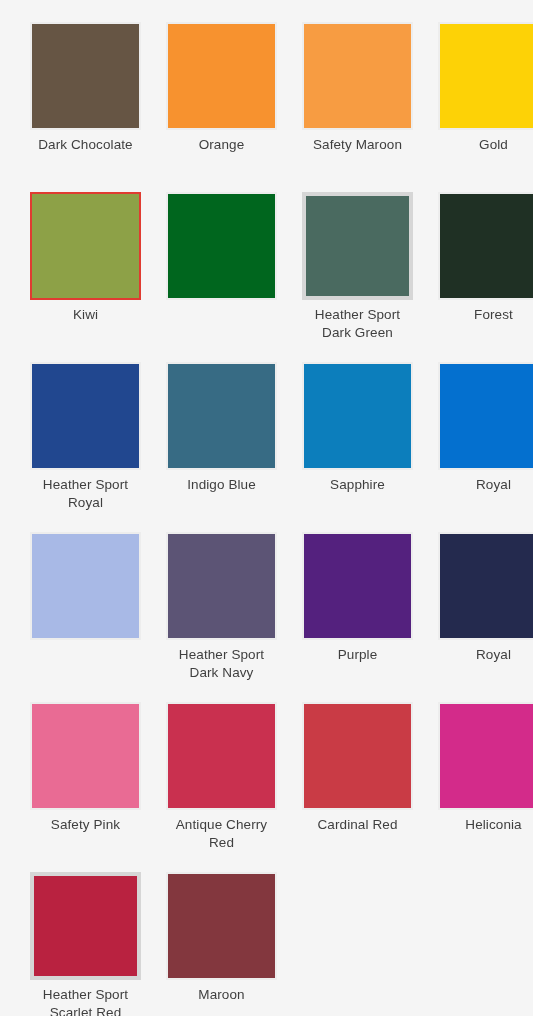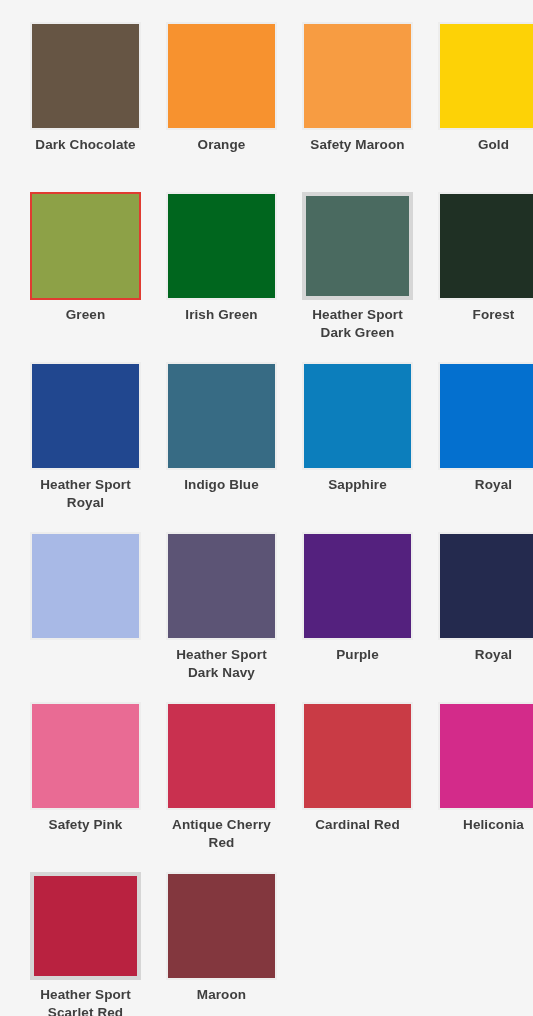--- a/index.html
+++ b/index.html
@@ -26,21 +26,20 @@
   }
 
   .swatch-cell {
     box-sizing: border-box;
     width: 100%;
     height: 170px;
     display: flex;
     flex-direction: column;
     align-items: center;
     cursor: pointer;
-    font-weight: bold;
   }
 
   .swatch-chip {
     box-sizing: border-box;
     width: 111px;
     height: 108px;
     border: 2px solid #ededed;
     background-clip: padding-box;
     flex: none;
   }
@@ -80,25 +79,24 @@
     <div class="swatch-cell">
       <div class="swatch-chip" style="background-color: rgb(247, 156, 66);"></div>
       <div class="swatch-label">Safety Maroon</div>
     </div>
     <div class="swatch-cell">
       <div class="swatch-chip" style="background-color: rgb(253, 210, 6);"></div>
       <div class="swatch-label">Gold</div>
     </div>
     <div class="swatch-cell selected" aria-selected="true">
       <div class="swatch-chip" style="background-color: rgb(141, 161, 71);"></div>
-      <div class="swatch-label">Green</div>
+      <div class="swatch-label">Kiwi</div>
     </div>
     <div class="swatch-cell">
       <div class="swatch-chip" style="background-color: rgb(0, 102, 30);"></div>
-      <div class="swatch-label">Irish Green</div>
     </div>
     <div class="swatch-cell heather">
       <div class="swatch-chip" style="background-color: rgb(74, 106, 96);"></div>
       <div class="swatch-label">Heather Sport
 Dark Green</div>
     </div>
     <div class="swatch-cell">
       <div class="swatch-chip" style="background-color: rgb(31, 48, 36);"></div>
       <div class="swatch-label">Forest</div>
     </div>

